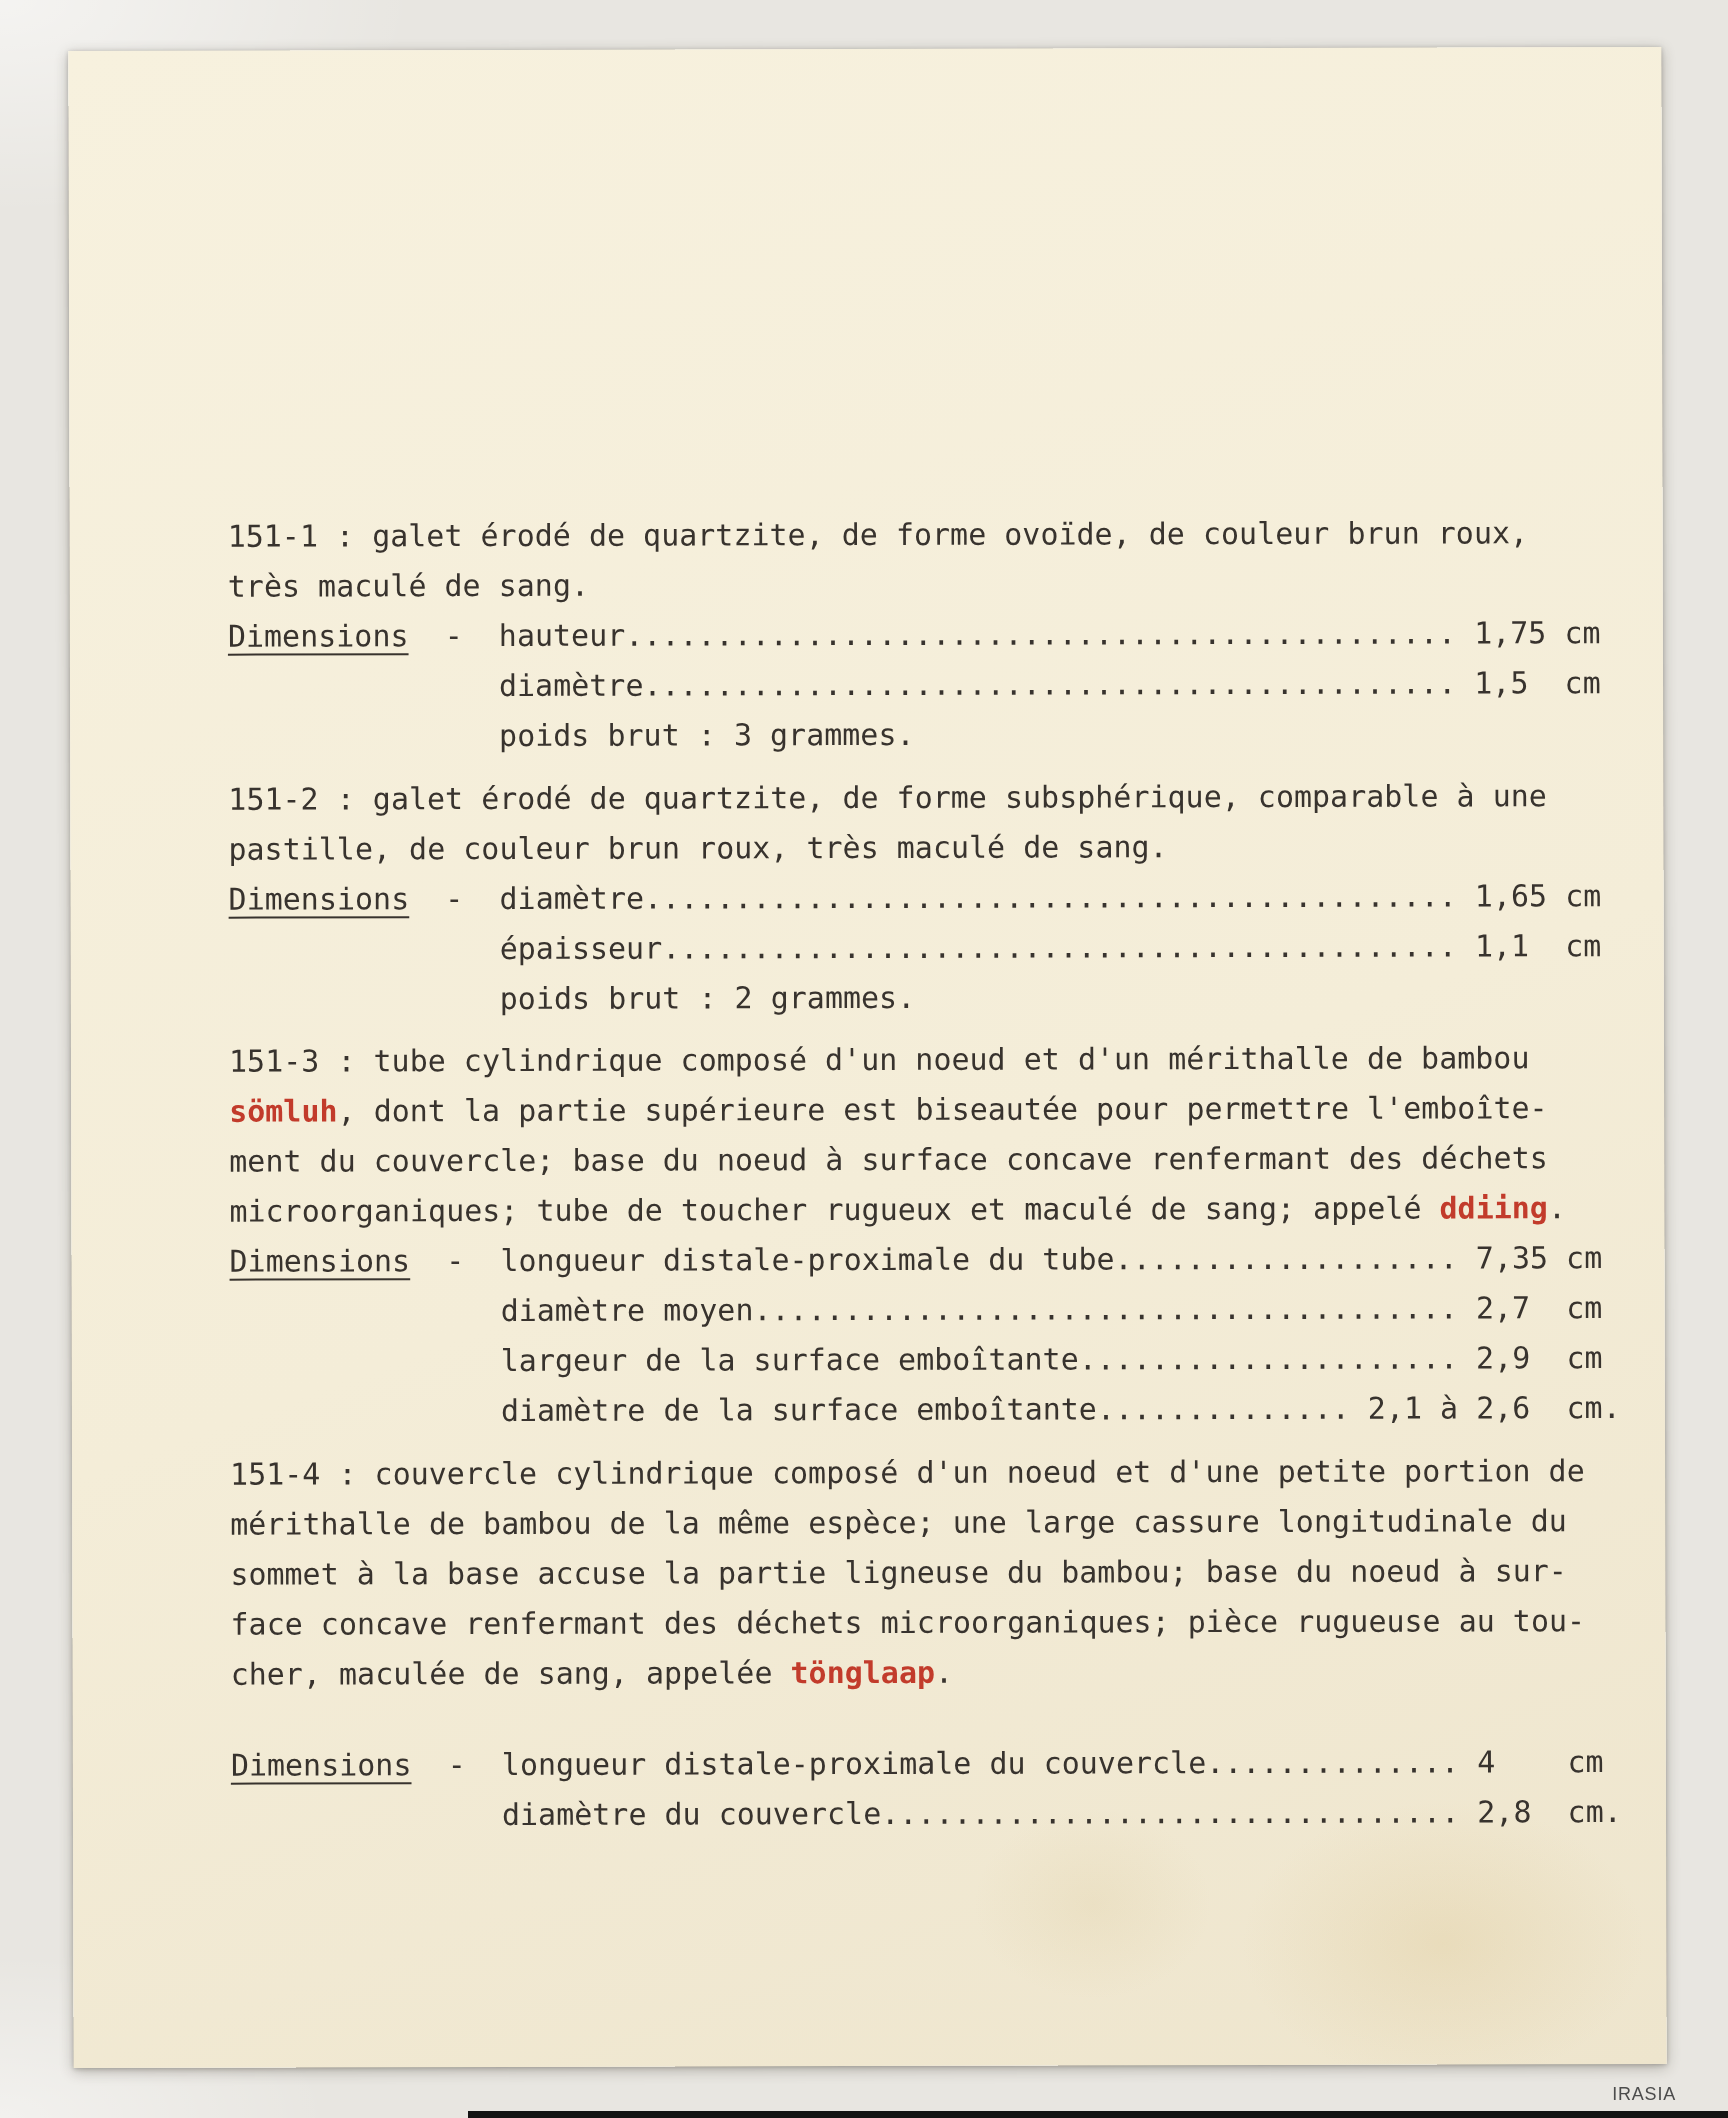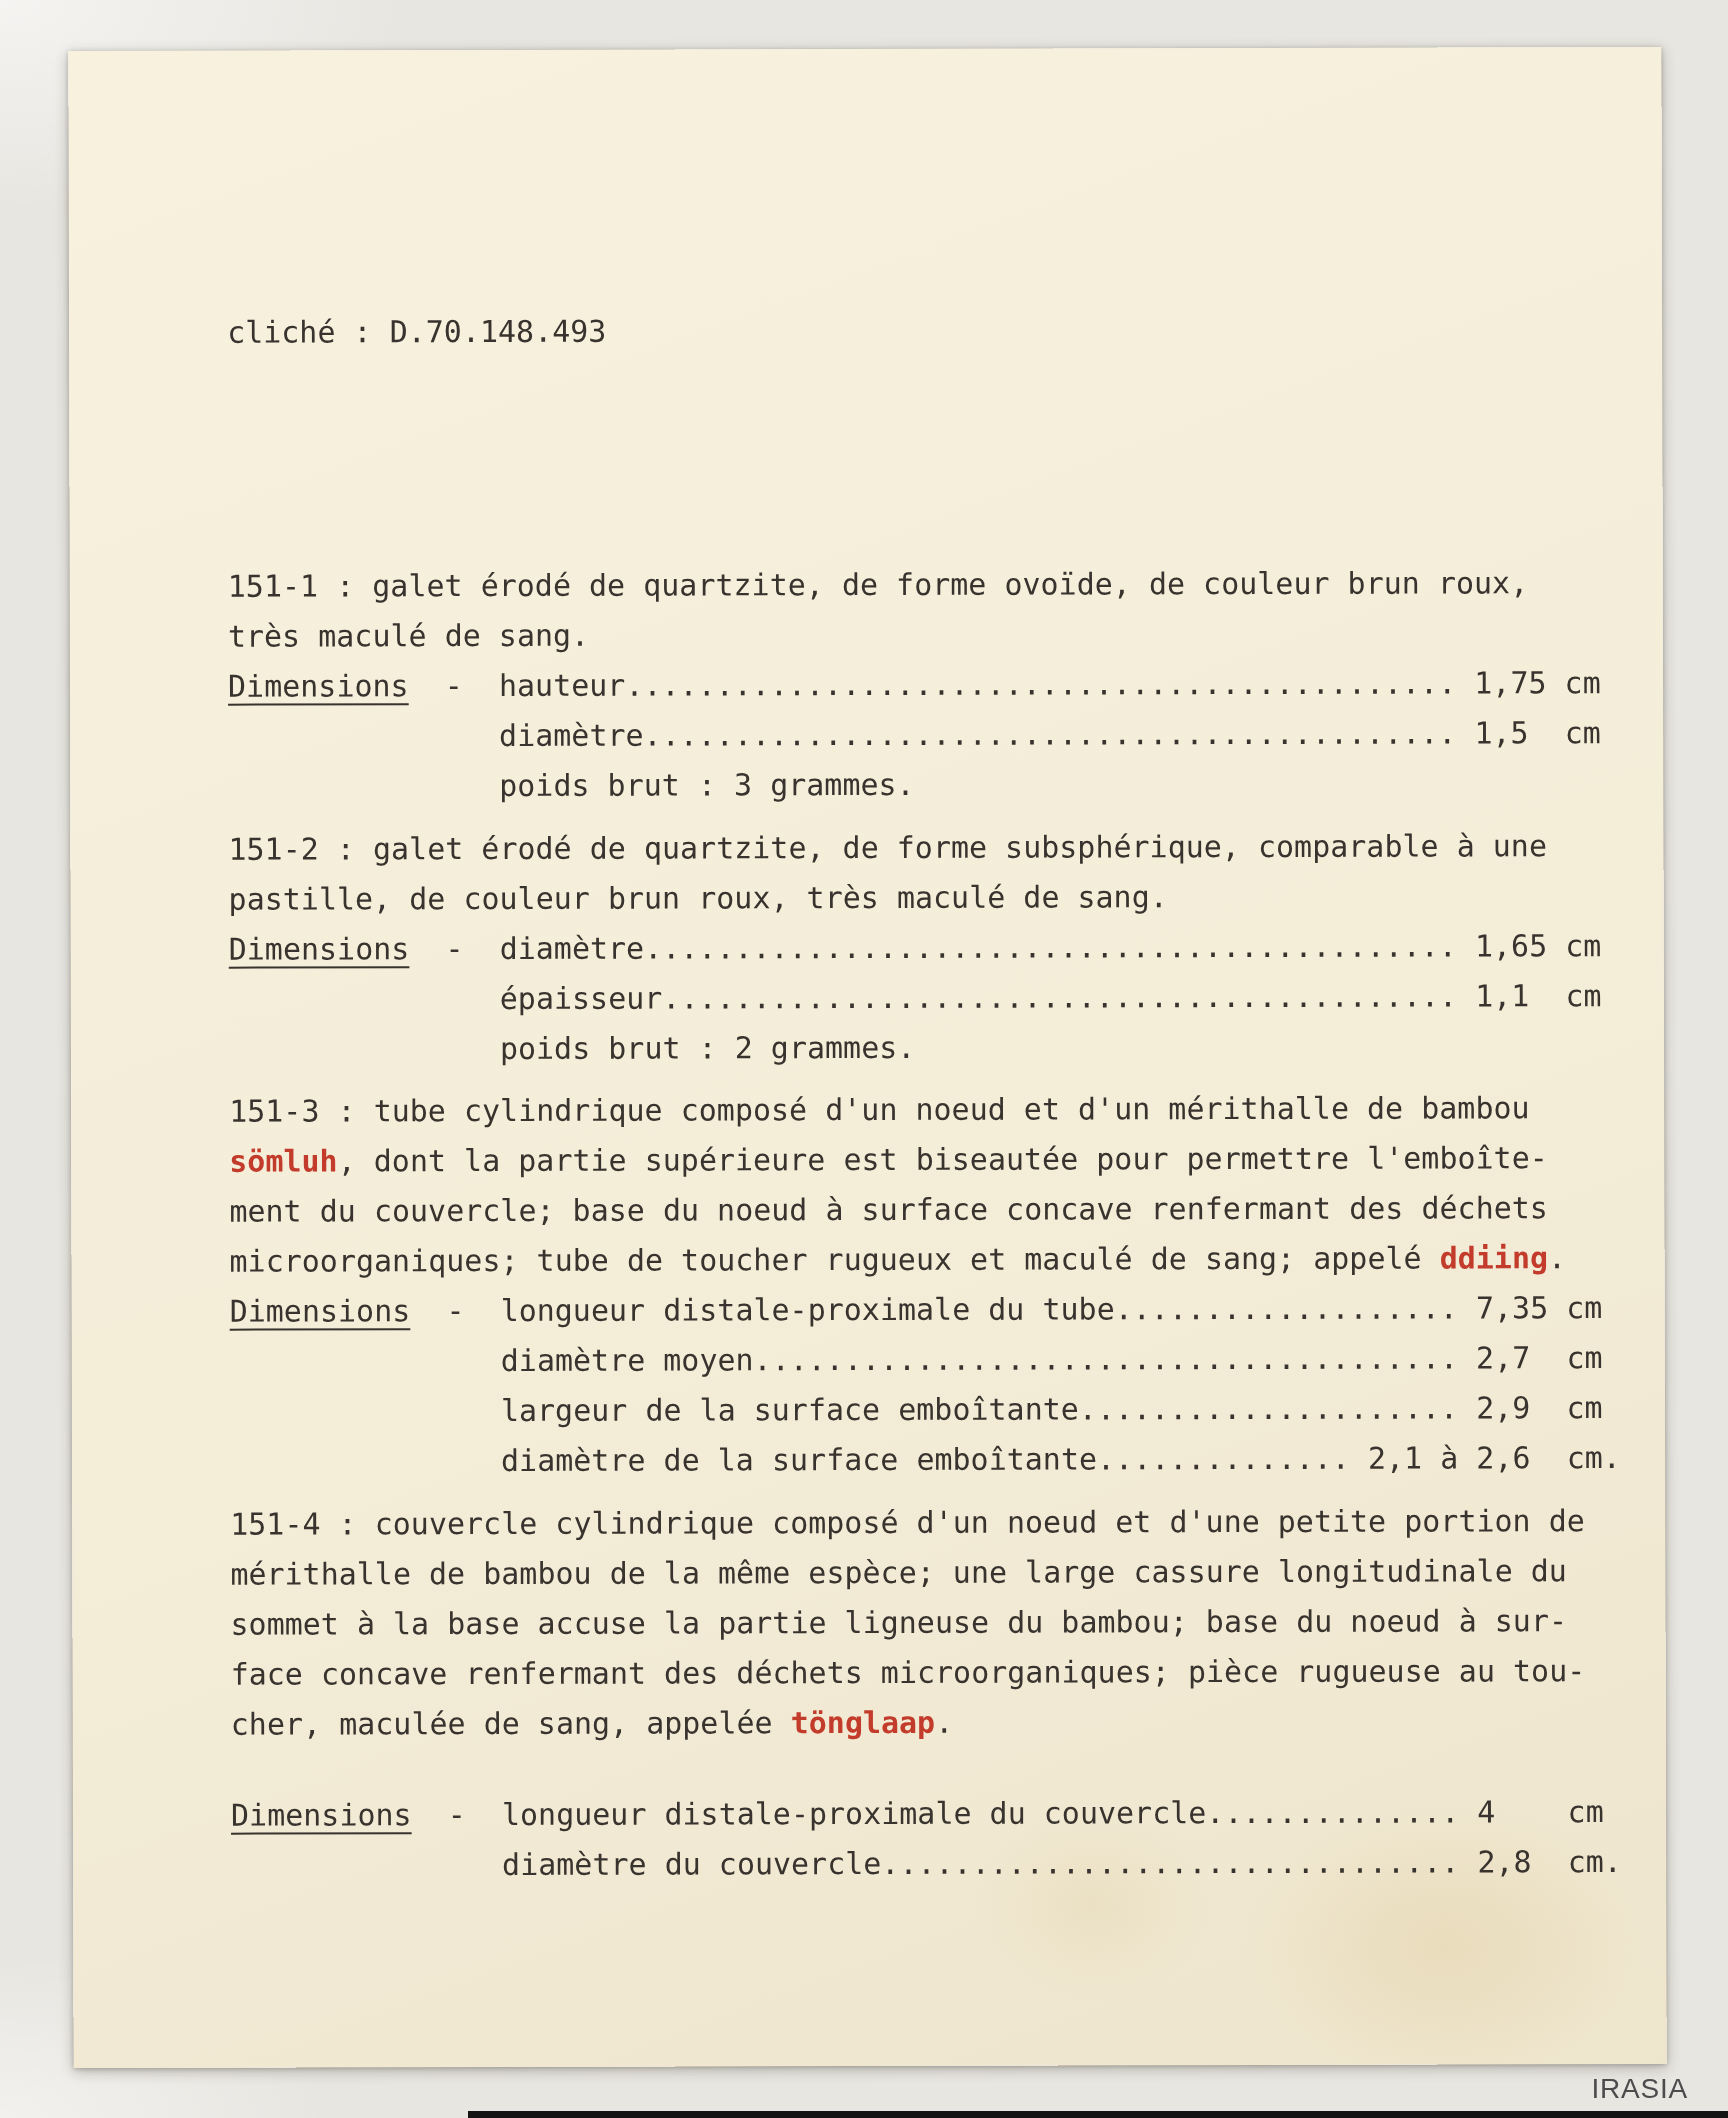--- a/index.html
+++ b/index.html
@@ -34,37 +34,36 @@
   .entry { margin-bottom:12.7px; }
   .line { white-space:pre; }
   .red { color:var(--red, #c23b2b);font-weight:bold; }
   .dims-label {
     text-decoration:underline;
     text-underline-offset:6.8px;
     text-decoration-thickness:2.1px;
   }
   .dim-gap { margin-top:41px; }
   .watermark {
-    position:absolute; right:40px; bottom:13.6px;
+    position:absolute; right:52px; bottom:13.6px;
     font-family:"Liberation Sans",sans-serif;
-    font-size:28px; color:#4c4c4c; letter-spacing:0.8px;
+    font-size:18px; color:#4c4c4c; letter-spacing:0.8px;
   }
   .bottom-bar {
     position:absolute; left:468px; right:0; bottom:0; height:8.5px;
     background:#141414;
   }
 </style>
 </head>
 <body>
 
 <div class="paper">
   <div class="content">
 
     <div class="header-row">
-      <span>cliché : D.70.148.493</span>
     </div>
 
     <div class="entries"><div class="entry"><div class="line"><span>151-1 : galet érodé de quartzite, de forme ovoïde, de couleur brun roux,</span></div><div class="line"><span>très maculé de sang.</span></div><div class="line"><span><span class="dims-label">Dimensions</span>  -  </span><span>hauteur.............................................. 1,75 cm</span></div><div class="line"><span>               </span><span>diamètre............................................. 1,5  cm</span></div><div class="line"><span>               </span><span>poids brut : 3 grammes.</span></div></div><div class="entry"><div class="line"><span>151-2 : galet érodé de quartzite, de forme subsphérique, comparable à une</span></div><div class="line"><span>pastille, de couleur brun roux, très maculé de sang.</span></div><div class="line"><span><span class="dims-label">Dimensions</span>  -  </span><span>diamètre............................................. 1,65 cm</span></div><div class="line"><span>               </span><span>épaisseur............................................ 1,1  cm</span></div><div class="line"><span>               </span><span>poids brut : 2 grammes.</span></div></div><div class="entry"><div class="line"><span>151-3 : tube cylindrique composé d'un noeud et d'un mérithalle de bambou</span></div><div class="line"><span class="red">sömluh</span><span>, dont la partie supérieure est biseautée pour permettre l'emboîte-</span></div><div class="line"><span>ment du couvercle; base du noeud à surface concave renfermant des déchets</span></div><div class="line"><span>microorganiques; tube de toucher rugueux et maculé de sang; appelé </span><span class="red">ddiing</span><span>.</span></div><div class="line"><span><span class="dims-label">Dimensions</span>  -  </span><span>longueur distale-proximale du tube................... 7,35 cm</span></div><div class="line"><span>               </span><span>diamètre moyen....................................... 2,7  cm</span></div><div class="line"><span>               </span><span>largeur de la surface emboîtante..................... 2,9  cm</span></div><div class="line"><span>               </span><span>diamètre de la surface emboîtante.............. 2,1 à 2,6  cm.</span></div></div><div class="entry"><div class="line"><span>151-4 : couvercle cylindrique composé d'un noeud et d'une petite portion de</span></div><div class="line"><span>mérithalle de bambou de la même espèce; une large cassure longitudinale du</span></div><div class="line"><span>sommet à la base accuse la partie ligneuse du bambou; base du noeud à sur-</span></div><div class="line"><span>face concave renfermant des déchets microorganiques; pièce rugueuse au tou-</span></div><div class="line"><span>cher, maculée de sang, appelée </span><span class="red">tönglaap</span><span>.</span></div><div class="line dim-gap"><span><span class="dims-label">Dimensions</span>  -  </span><span>longueur distale-proximale du couvercle.............. 4    cm</span></div><div class="line"><span>               </span><span>diamètre du couvercle................................ 2,8  cm.</span></div></div></div>
 
     
 
   </div>
 </div>
 
 <div class="watermark">IRASIA</div>

